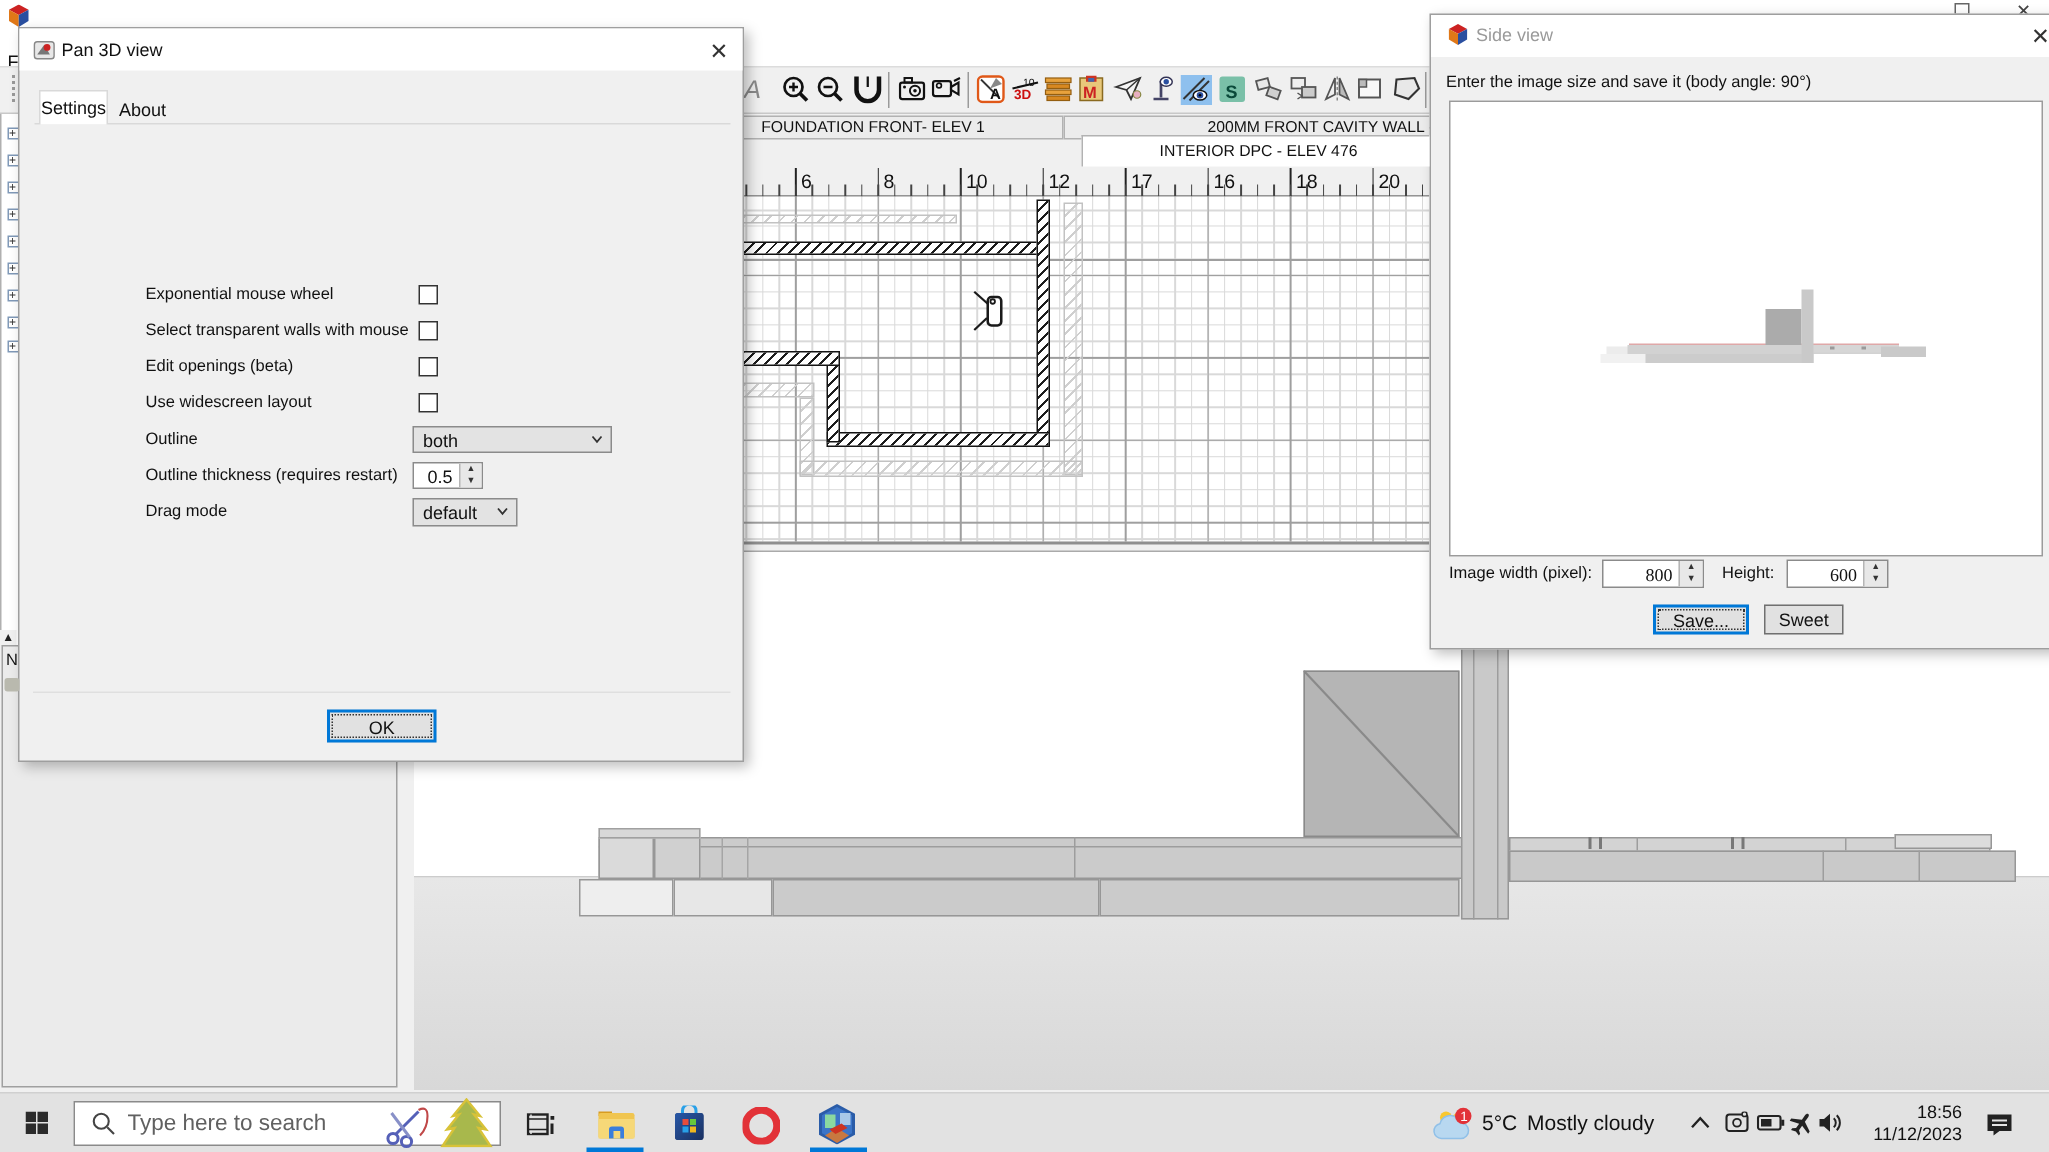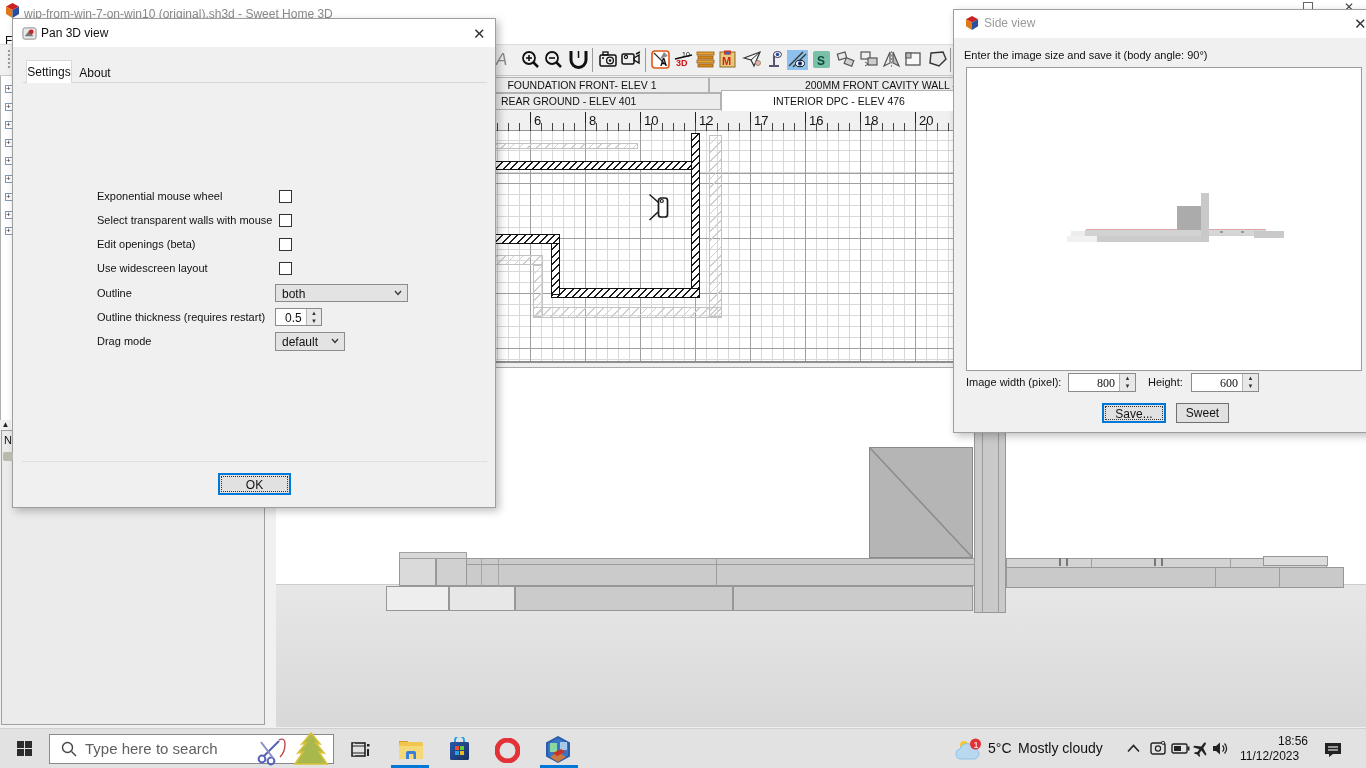--- a/index.html
+++ b/index.html
@@ -51,21 +51,20 @@
 </head>
 <body>
 <div id="screen">
 
   <div class="abs" id="titlebar">
     <svg class="abs" style="left:5px;top:3px" width="15" height="15" viewBox="0 0 15 15">
       <polygon points="7.5,0 14,3.5 7.5,7 1,3.5" fill="#cc2222"></polygon>
       <polygon points="1,3.5 7.5,7 7.5,15 1,11" fill="#e07818"></polygon>
       <polygon points="14,3.5 7.5,7 7.5,15 14,11" fill="#2a4fa0"></polygon>
     </svg>
-    <div class="ttext" style="font-size:12px">wip-from-win-7-on-win10 (original).sh3d - Sweet Home 3D</div>
     <div class="abs" style="left:1303px;top:2px;width:10px;height:8px;border:1px solid #666"></div>
     <div class="abs" style="left:1344px;top:0px;font-size:12px;color:#444">✕</div>
   </div>
   <div class="abs" id="menubar">
       <div class="abs" style="left:5px;top:4px;font-size:12px;color:#111">F</div>
     </div>
   <div class="abs" id="toolbar">
     <div class="abs" style="left:8px;top:5px;width:2px;height:20px;background:repeating-linear-gradient(#999 0 2px,transparent 2px 4px)"></div>
     <div id="icons">
       <div class="abs" style="left:496px;top:5px;font-size:17px;font-style:italic;color:#8a8a8a">A</div>
@@ -182,21 +181,20 @@
   </div>
   <div class="abs" style="left:0;top:420px;width:11px;height:10px;background:#f0f0f0;color:#222;font-size:8px;line-height:10px;text-align:center">▲</div>
   <div class="abs lbl" style="left:4px;top:434px;z-index:3">N</div>
   <div class="abs" style="left:3px;top:452px;width:10px;height:9px;background:#b9b9ae;border-radius:2px;z-index:3"></div>
   <div class="abs" id="furniture"></div>
   <div class="abs" id="plan">
 
     <div class="abs" style="left:0;top:0;width:677px;height:34px;background:#f0f0f0"></div>
     <div class="abs tab" style="left:179px;top:1px;width:254px;height:16px;">FOUNDATION FRONT- ELEV 1</div>
     <div class="abs tab" style="left:433px;top:1px;width:393px;height:16px;">200MM FRONT CAVITY WALL - ELEV 451</div>
-    <div class="abs tab" style="left:140px;top:17px;width:305px;height:17px;text-align:left;padding-left:84px">REAR GROUND - ELEV 401</div>
     <div class="abs tabsel" style="left:445px;top:14px;width:236px;height:21px;">INTERIOR DPC - ELEV 476</div>
 
     <div class="abs" style="left:0;top:34px;width:677px;height:21px;background:#f0f0f0;border-bottom:1px solid #949494">
       <div class="abs" style="left:0;top:2px;width:677px;height:19px;background:repeating-linear-gradient(90deg,#222 0 1px,transparent 1px 55px);background-position-x:34px"></div>
       <div class="abs" style="left:0;top:13px;width:677px;height:8px;background:repeating-linear-gradient(90deg,#444 0 1px,transparent 1px 11px);background-position-x:1px"></div>
       <div class="abs rnum" style="left:258px;top:3px">6</div>
       <div class="abs rnum" style="left:313px;top:3px">8</div>
       <div class="abs rnum" style="left:368px;top:3px">10</div>
       <div class="abs rnum" style="left:423px;top:3px">12</div>
       <div class="abs rnum" style="left:478px;top:3px">17</div>
@@ -362,21 +360,21 @@
       </svg>
     <svg class="abs" style="left:1192px;top:11px" width="18" height="18" viewBox="0 0 18 18">
         <path d="M9 1.2 C9.8 1.2 10.2 2 10.2 3 L10.2 6.8 L16.5 10.2 L16.5 12 L10.2 10 L10.2 13.6 L12.2 15.2 L12.2 16.6 L9 15.6 L5.8 16.6 L5.8 15.2 L7.8 13.6 L7.8 10 L1.5 12 L1.5 10.2 L7.8 6.8 L7.8 3 C7.8 2 8.2 1.2 9 1.2 Z" fill="#222" transform="rotate(35 9 9)"></path>
       </svg>
     <svg class="abs" style="left:1212px;top:12px" width="17" height="15" viewBox="0 0 17 15">
         <path d="M1 5 L4 5 L8 1.5 L8 13.5 L4 10 L1 10 Z" fill="#222"></path>
         <path d="M10.5 4.5 a4 4 0 0 1 0 6" fill="none" stroke="#222" stroke-width="1.3"></path>
         <path d="M12.5 2.5 a7 7 0 0 1 0 10" fill="none" stroke="#222" stroke-width="1.3"></path>
       </svg>
     <div class="tbtx" style="left:1240px;top:5px;width:68px;text-align:right;font-size:12px">18:56</div>
-    <div class="tbtx" style="left:1240px;top:20px;width:68px;text-align:left;font-size:12px">11/12/2023</div>
+    <div class="tbtx" style="left:1240px;top:20px;width:68px;text-align:right;font-size:12px">11/12/2023</div>
     <svg class="abs" style="left:1324px;top:12px" width="18" height="17" viewBox="0 0 18 17">
         <path d="M1 2 L17 2 L17 13 L9 13 L5 16 L5 13 L1 13 Z" fill="#222"></path>
         <line x1="4" y1="6" x2="14" y2="6" stroke="#e5e5e5" stroke-width="1.2"></line>
         <line x1="4" y1="9" x2="14" y2="9" stroke="#e5e5e5" stroke-width="1.2"></line>
       </svg>
   </div>
 
   <div class="abs dialog" id="pandlg">
     <div class="dtitle">
       <svg class="abs" style="left:9px;top:7px" width="15" height="15" viewBox="0 0 16 16">

